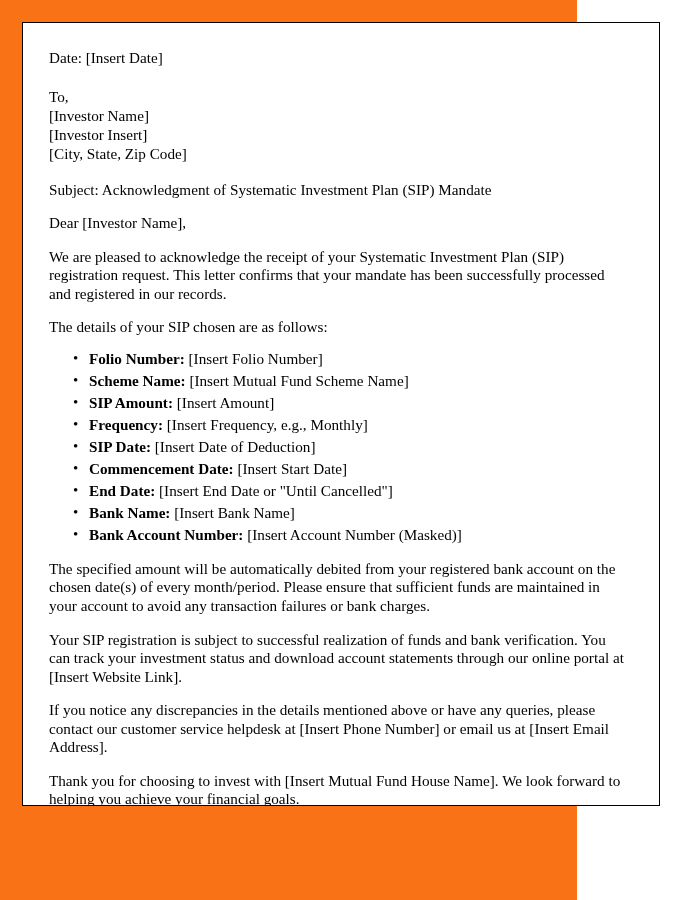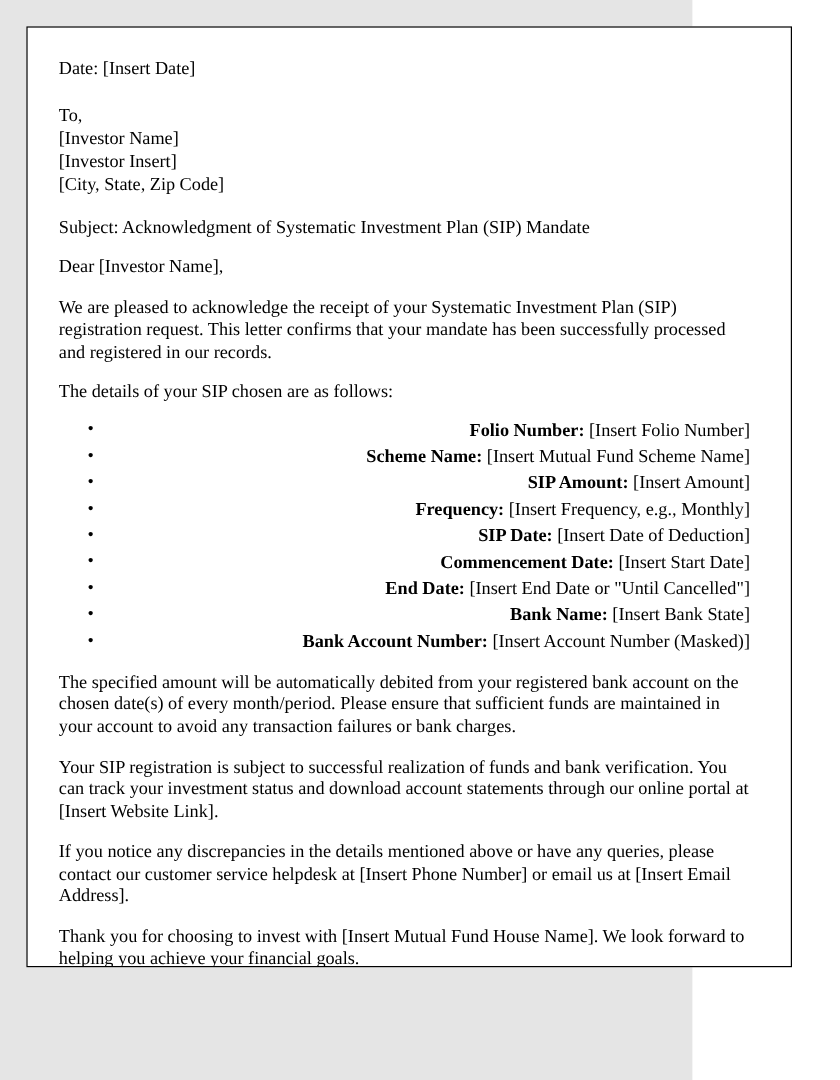--- a/index.html
+++ b/index.html
@@ -10,21 +10,21 @@
   body {
     width: 700px;
     height: 900px;
     font-family: "Liberation Serif", serif;
     color: #000000;
   }
   .page {
     position: relative;
     width: 577px;
     height: 900px;
-    background: #e5e5e5;
+    background: #f97316;
     box-sizing: border-box;
   }
   .sheet {
     position: absolute;
     left: 22px;
     top: 22px;
     width: 638px;
     height: 784px;
     border: 1px solid #000000;
     box-sizing: border-box;
@@ -54,21 +54,20 @@
   ul.details {
     list-style: none;
     margin: 0 0 15px 0;
     padding: 0 0 0 40px;
   }
   ul.details li {
     position: relative;
     margin-bottom: 3.2px;
     padding-left: 0;
     line-height: 1.24;
-    text-align: right;
   }
   ul.details li::before {
     content: "\2022";
     position: absolute;
     left: -16px;
     top: -1px;
     font-size: 15px;
   }
   .lbl {
     font-weight: bold;
@@ -105,21 +104,21 @@
       <div class="para tight">The details of your SIP chosen are as follows:</div>
 
       <ul class="details">
         <li><span class="lbl">Folio Number:</span> <span>[Insert Folio Number]</span></li>
         <li><span class="lbl">Scheme Name:</span> <span>[Insert Mutual Fund Scheme Name]</span></li>
         <li><span class="lbl">SIP Amount:</span> <span>[Insert Amount]</span></li>
         <li><span class="lbl">Frequency:</span> <span>[Insert Frequency, e.g., Monthly]</span></li>
         <li><span class="lbl">SIP Date:</span> <span>[Insert Date of Deduction]</span></li>
         <li><span class="lbl">Commencement Date:</span> <span>[Insert Start Date]</span></li>
         <li><span class="lbl">End Date:</span> <span>[Insert End Date or "Until Cancelled"]</span></li>
-        <li><span class="lbl">Bank Name:</span> <span>[Insert Bank State]</span></li>
+        <li><span class="lbl">Bank Name:</span> <span>[Insert Bank Name]</span></li>
         <li><span class="lbl">Bank Account Number:</span> <span>[Insert Account Number (Masked)]</span></li>
       </ul>
 
       <div class="para">The specified amount will be automatically debited from your registered bank account on the chosen date(s) of every month/period. Please ensure that sufficient funds are maintained in your account to avoid any transaction failures or bank charges.</div>
 
       <div class="para">Your SIP registration is subject to successful realization of funds and bank verification. You can track your investment status and download account statements through our online portal at [Insert Website Link].</div>
 
       <div class="para">If you notice any discrepancies in the details mentioned above or have any queries, please contact our customer service helpdesk at [Insert Phone Number] or email us at [Insert Email Address].</div>
 
       <div class="para">Thank you for choosing to invest with [Insert Mutual Fund House Name]. We look forward to helping you achieve your financial goals.</div>

